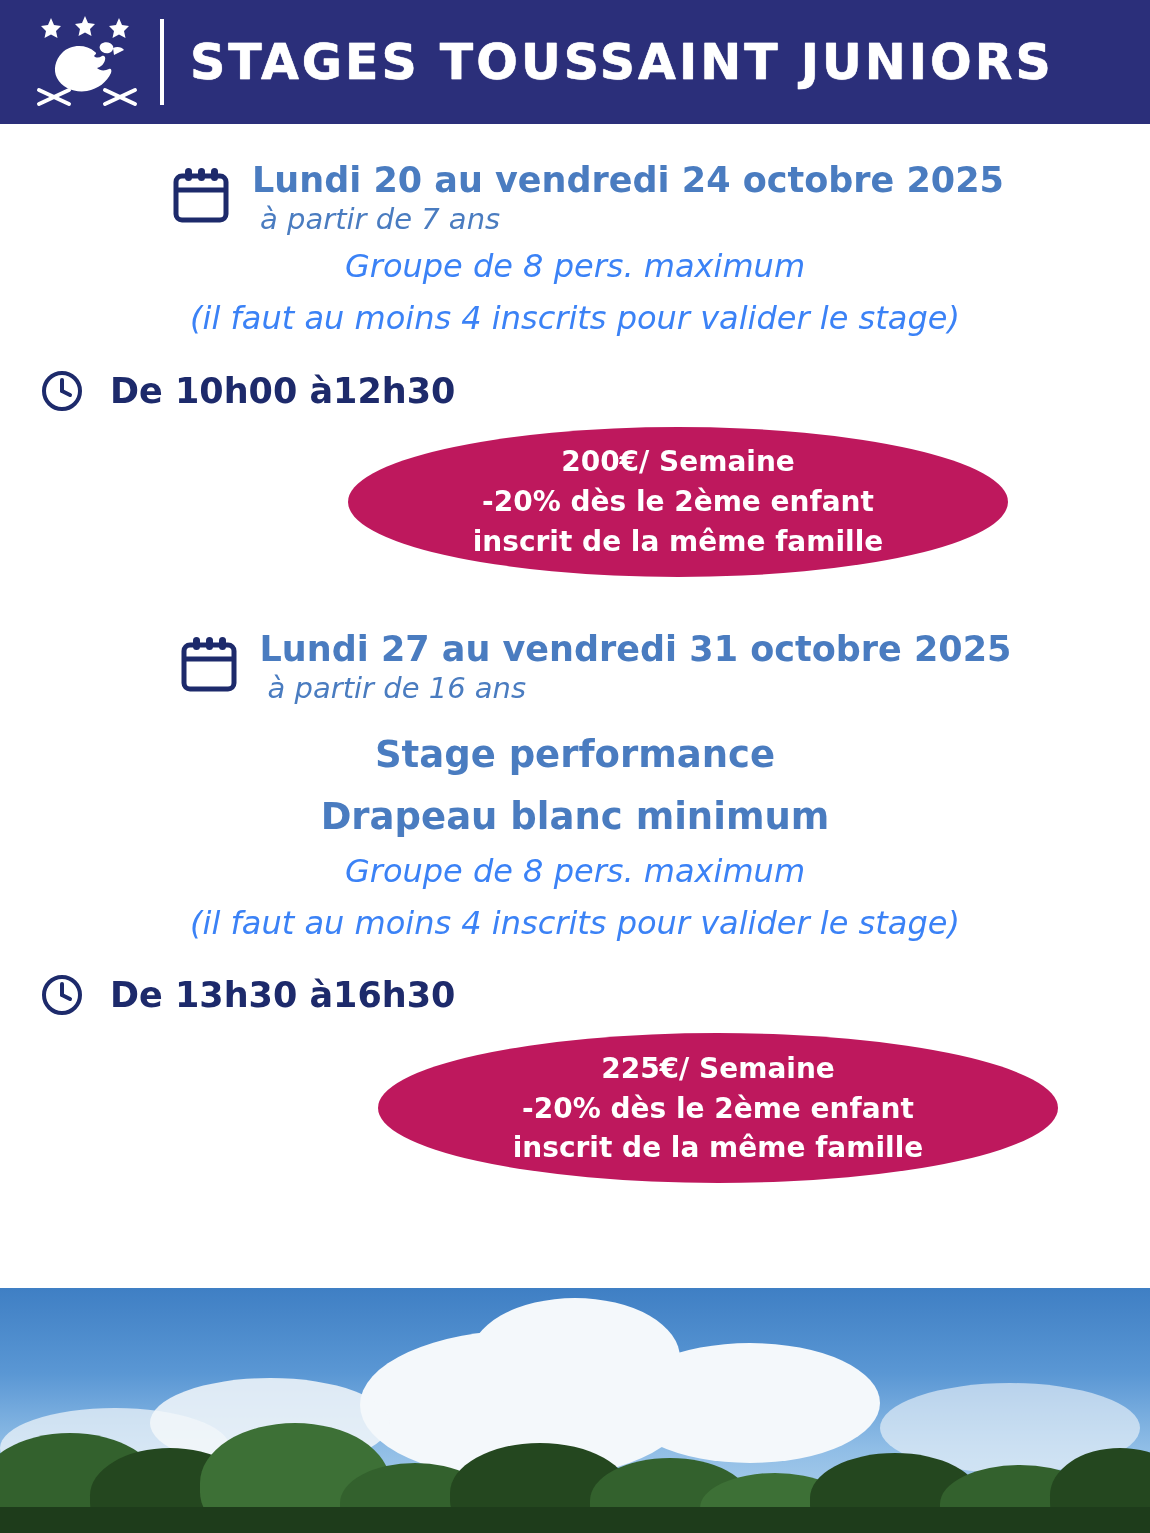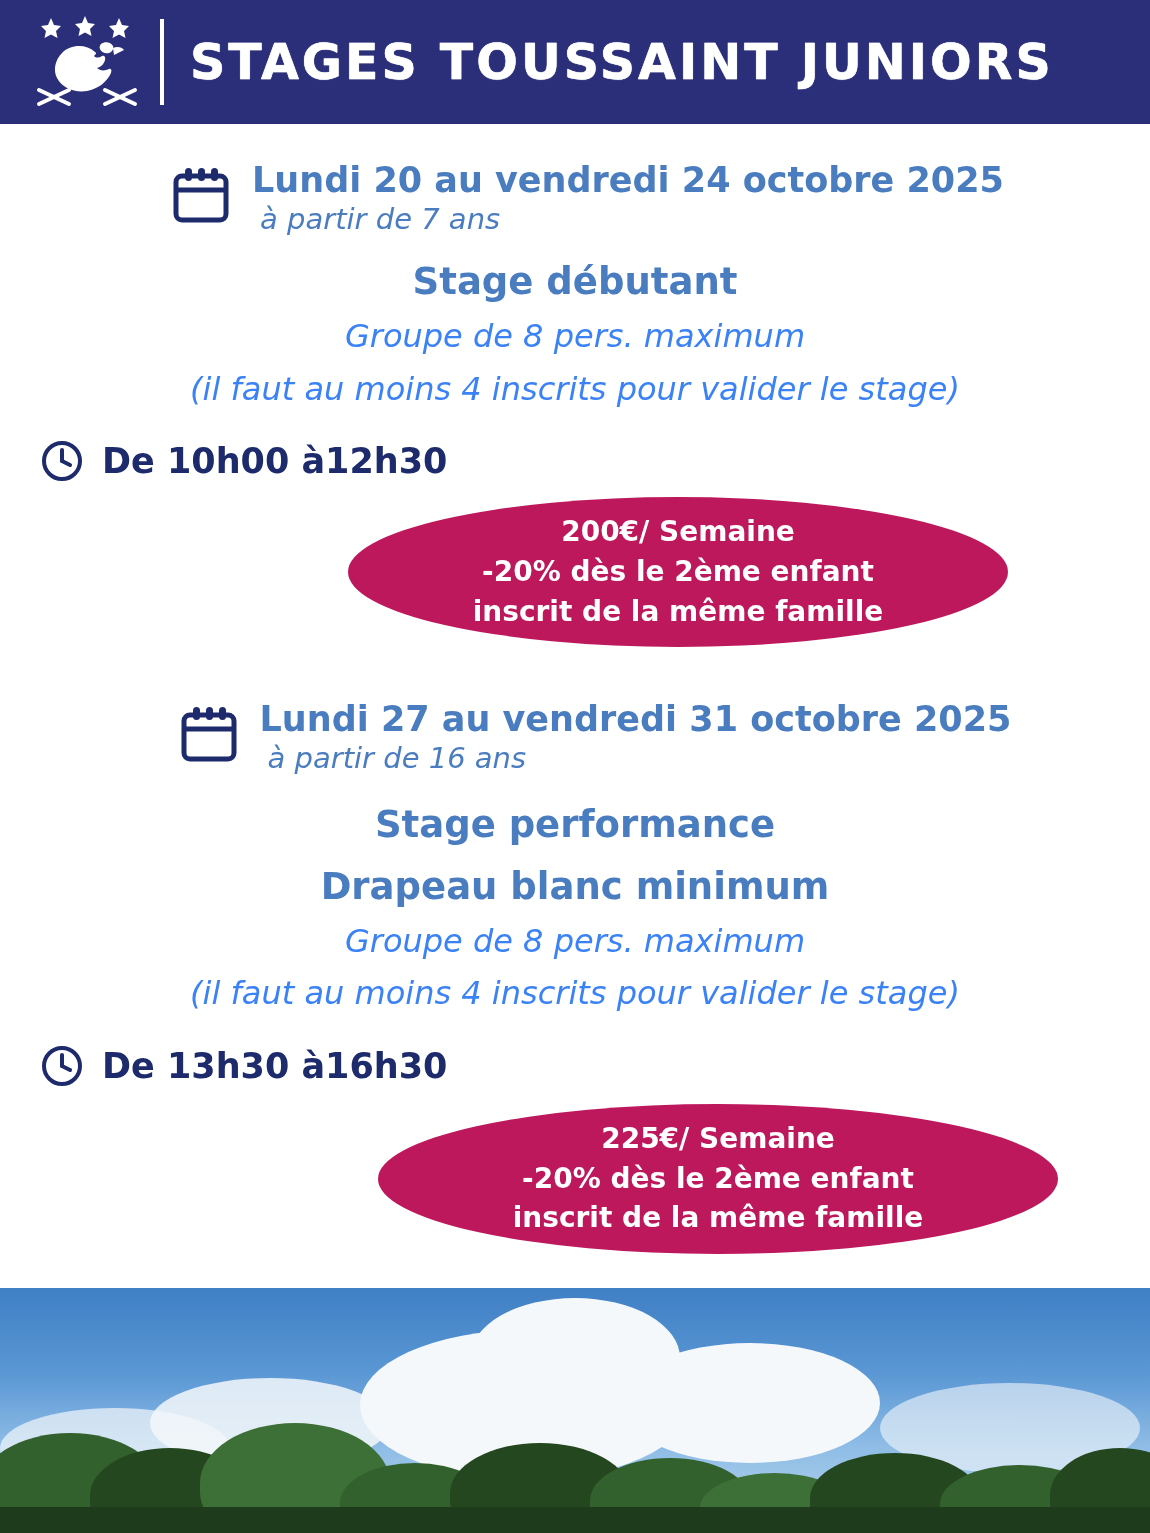--- a/index.html
+++ b/index.html
@@ -103,21 +103,21 @@
   }
 
   .row-time {
     display: flex;
     align-items: center;
     padding-left: 40px;
     margin-top: 28px;
   }
   .icon-clock { flex: 0 0 auto; }
   .time-text {
-    margin-left: 18px;
+    margin-left: 26px;
     color: #1d2a6b;
     font-size: 35px;
     font-weight: 700;
     white-space: nowrap;
   }
 
   .price-bubble {
     background: #be185d;
     color: #ffffff;
     border-radius: 50%;
@@ -246,21 +246,20 @@
         <rect x="26" y="2" width="7" height="13" rx="3.5" fill="#1d2a6b"></rect>
         <rect x="39" y="2" width="7" height="13" rx="3.5" fill="#1d2a6b"></rect>
       </svg>
       <div class="date-text">
         <div class="date-main">Lundi 20 au vendredi 24 octobre 2025</div>
         <div class="date-sub">à partir de 7 ans</div>
       </div>
     </div>
 
     <div class="center-txt">
-      <div class="stage-title">Stage débutant</div>
       <div class="stage-note">Groupe de 8 pers. maximum</div>
       <div class="stage-note">(il faut au moins 4 inscrits pour valider le stage)</div>
     </div>
 
     <div class="row-time">
       <svg class="icon-clock" width="44" height="44" viewBox="0 0 44 44">
         <circle cx="22" cy="22" r="18" fill="none" stroke="#1d2a6b" stroke-width="4"></circle>
         <line x1="22" y1="22" x2="22" y2="11" stroke="#1d2a6b" stroke-width="4" stroke-linecap="round"></line>
         <line x1="22" y1="22" x2="30" y2="26" stroke="#1d2a6b" stroke-width="4" stroke-linecap="round"></line>
       </svg>

